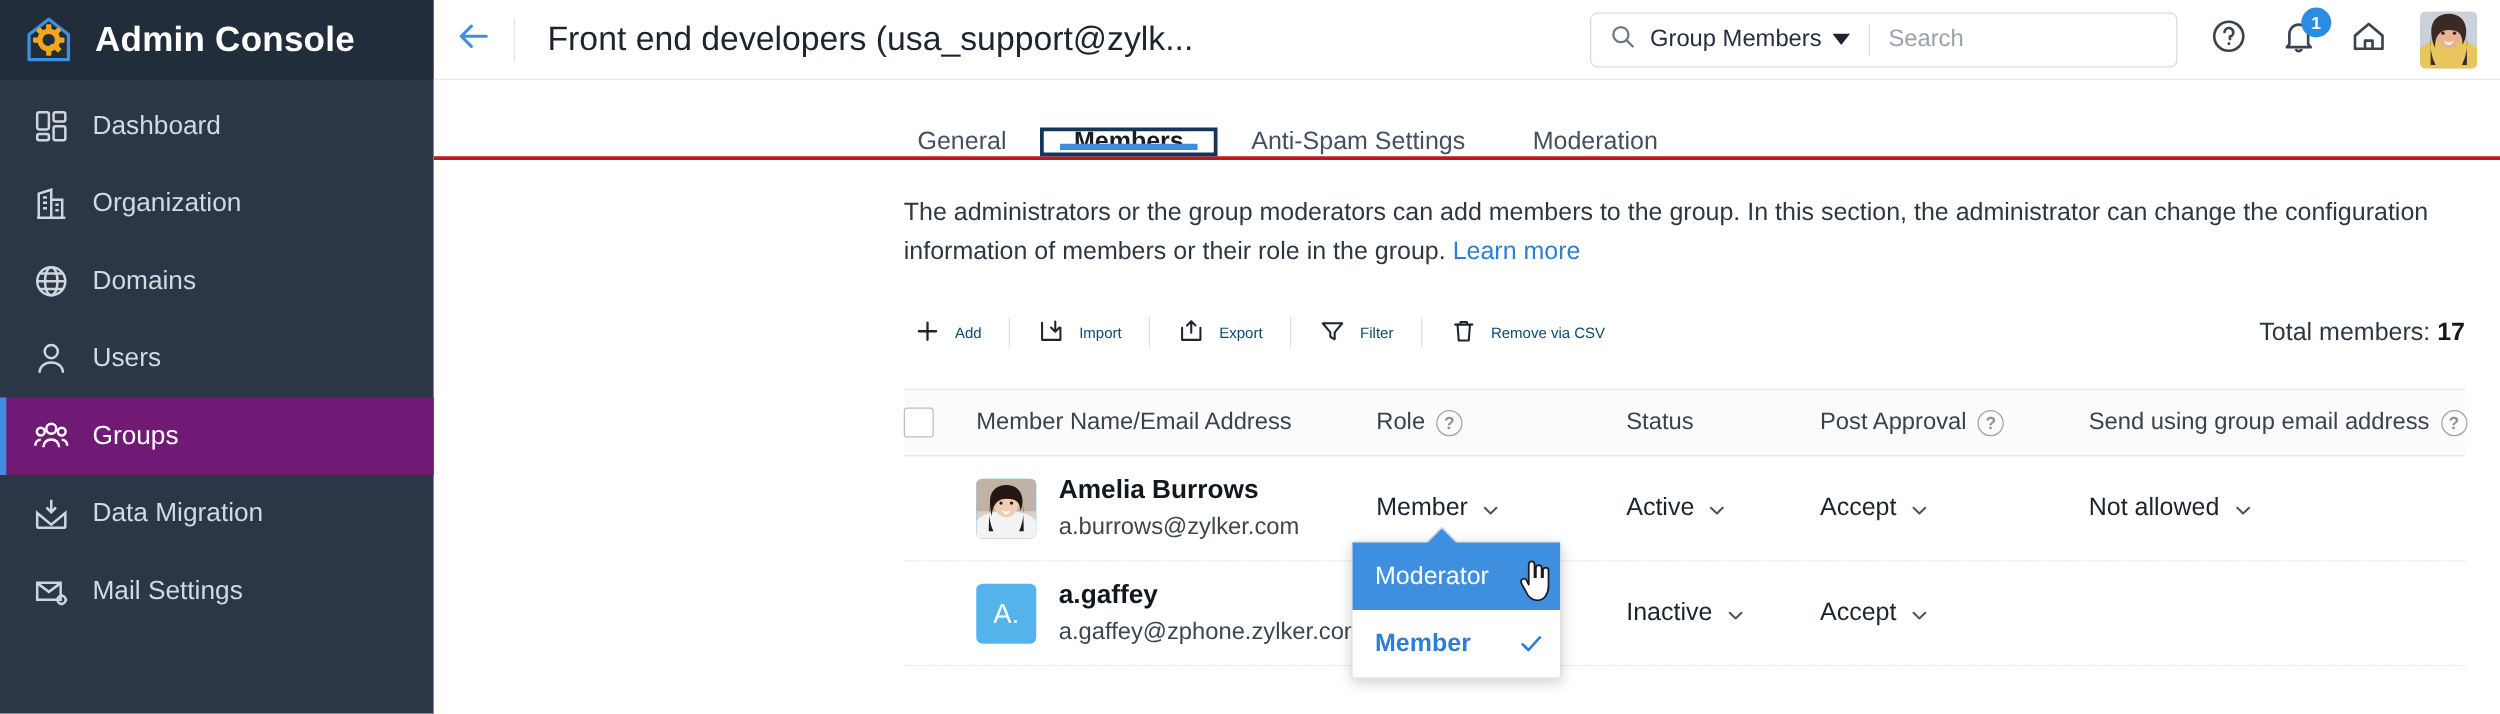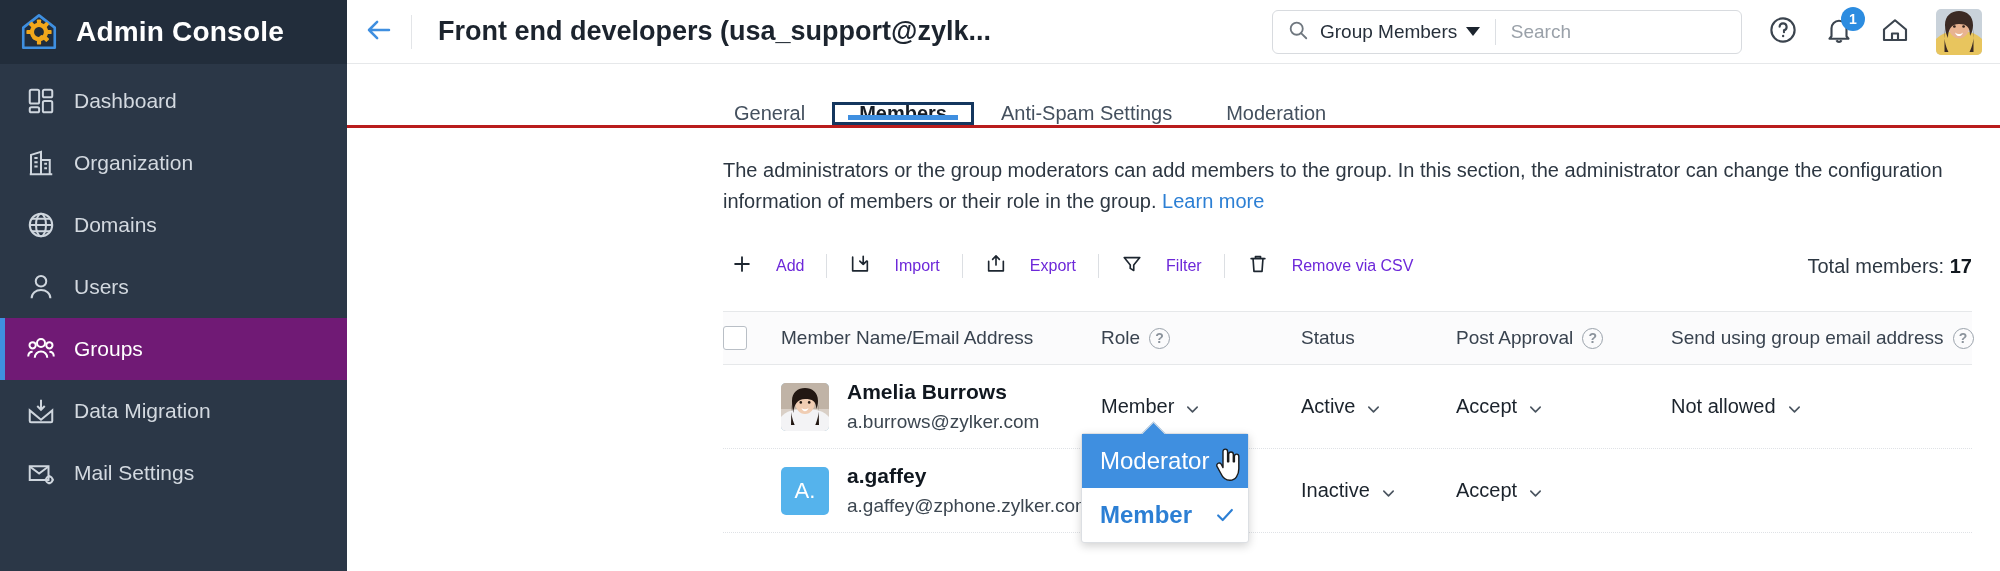--- a/index.html
+++ b/index.html
@@ -48,21 +48,21 @@
     height: 64px; flex: 0 0 64px; display: flex; align-items: center;
     border-bottom: 1px solid #e6e8ea; padding-right: 18px;
   }
   .back-btn {
     width: 64px; display: flex; align-items: center; justify-content: center;
     cursor: pointer; flex: 0 0 64px;
   }
   .vdiv { width: 1px; height: 34px; background: #e3e5e8; flex: 0 0 1px; }
   .page-title {
     font-size: 27px; color: #1c242e; margin-left: 26px;
-    white-space: nowrap; overflow: hidden; text-overflow: ellipsis; font-weight: bold;
+    white-space: nowrap; overflow: hidden; text-overflow: ellipsis;
   }
   .topbar-spacer { flex: 1 1 auto; }
   .searchbox {
     display: flex; align-items: center; height: 44px; width: 470px;
     border: 1px solid #d8dbdf; border-radius: 6px; padding: 0 14px; gap: 11px;
   }
   .search-scope { display: flex; align-items: center; gap: 9px; cursor: pointer; }
   .search-scope-label { font-size: 19px; color: #262f3a; white-space: nowrap; }
   .caret-solid {
     width: 0; height: 0; border-left: 7px solid transparent;
@@ -104,22 +104,22 @@
   
   .content { flex: 1 1 auto; padding: 0 28px 0 376px; min-width: 0; }
   .desc {
     font-size: 20px; line-height: 1.55; color: #2d3742;
     margin-top: 27px; max-width: 1600px;
   }
   .desc a { color: #2c7fd4; text-decoration: none; cursor: pointer; }
 
   .toolbar { display: flex; align-items: center; margin-top: 30px; height: 38px; }
   .tb-btn {
-    display: flex; align-items: center; gap: 23px; cursor: pointer;
-    font-size: 16px; color: #6d28d9; padding: 0 22px; white-space: nowrap;
+    display: flex; align-items: center; gap: 11px; cursor: pointer;
+    font-size: 12px; color: #0c4a6e; padding: 0 22px; white-space: nowrap;
   }
   .tb-btn:first-child { padding-left: 8px; }
   .tb-sep { width: 1px; height: 24px; background: #dcdfe3; }
   .total {
     margin-left: auto; font-size: 20px; color: #2d3742; white-space: nowrap;
   }
   .total b { font-weight: 700; color: #11181f; }
 
   
   .table { margin-top: 26px; }
@@ -170,21 +170,21 @@
     background: #ffffff; border: 1px solid #dcdfe3; border-radius: 3px;
     box-shadow: 0 3px 10px rgba(0,0,0,.18); z-index: 30;
   }
   .menu::before {
     content: ""; position: absolute; top: -9px; left: 63px; width: 16px; height: 16px;
     background: #3f8fe0; transform: rotate(45deg); border-left: 1px solid #dcdfe3;
     border-top: 1px solid #dcdfe3;
   }
   .menu-item {
     height: 54px; display: flex; align-items: center; justify-content: space-between;
-    padding: 0 12px 0 18px; font-size: 24px; cursor: pointer; position: relative;
+    padding: 0 12px 0 18px; font-size: 20px; cursor: pointer; position: relative;
   }
   .menu-item.hl { background: #3f8fe0; color: #ffffff; }
   .menu-item.sel { color: #2c7fd4; font-weight: 700; }
   .check-ico { width: 22px; height: 22px; }
   .cursor-hand { position: absolute; right: 6px; top: 14px; width: 26px; height: 34px; }
 </style>
 </head>
 <body>
 
 <div class="app">

